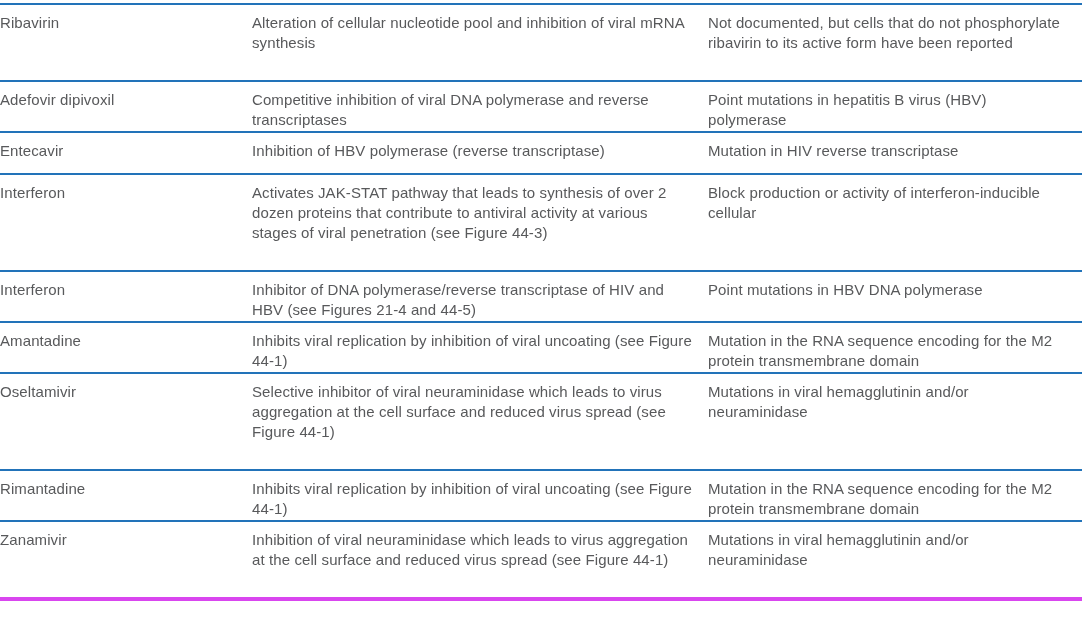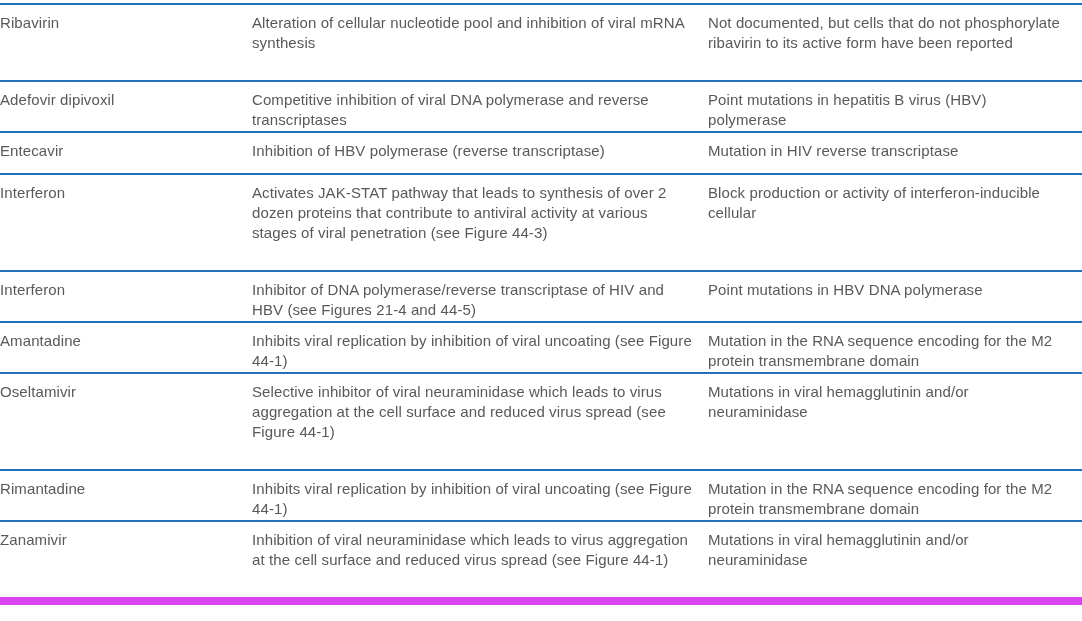--- a/index.html
+++ b/index.html
@@ -18,21 +18,21 @@
   }
   table.drug-table {
     width: 1082px;
     border-collapse: collapse;
     table-layout: fixed;
   }
   table.drug-table tr {
     border-top: 2px solid #2273b9;
   }
   table.drug-table tr:last-child {
-    border-bottom: 8px solid #d946ef;
+    border-bottom: 4px solid #d946ef;
   }
   table.drug-table td {
     vertical-align: top;
     font-size: 15px;
     line-height: 20px;
     color: #58595b;
     padding: 8px 14px 12px 0;
     letter-spacing: 0.1px;
   }
   td.col-drug {

